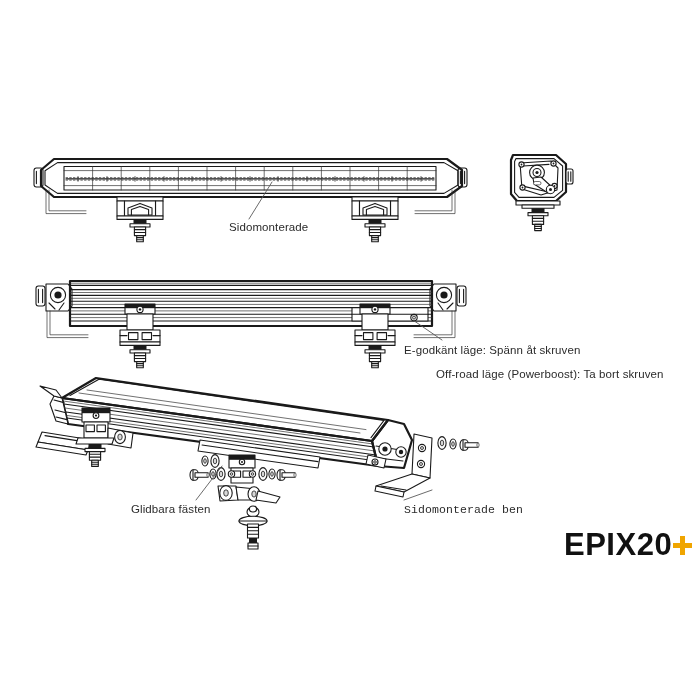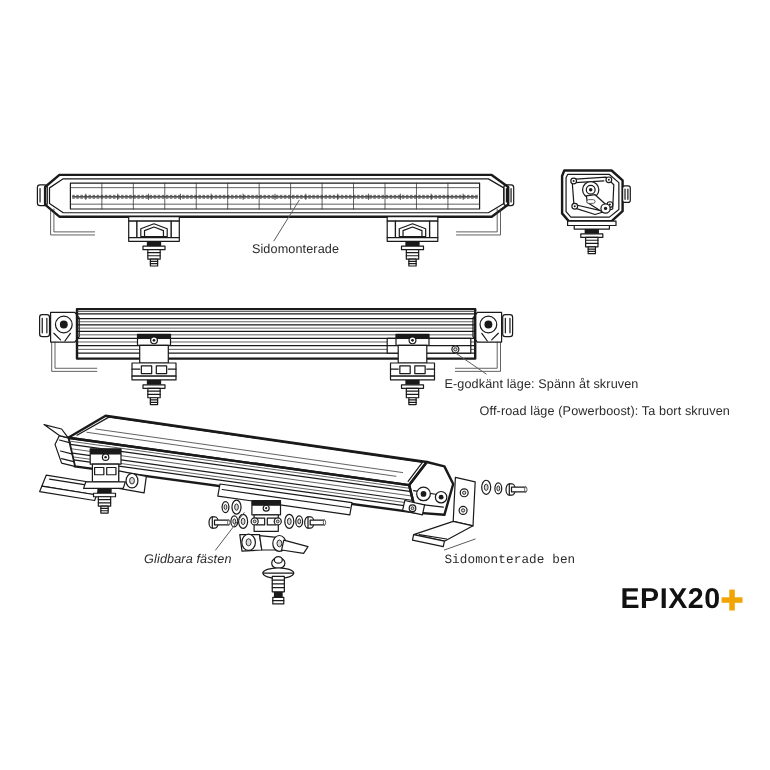--- a/index.html
+++ b/index.html
@@ -24,34 +24,34 @@
     position: absolute;
     font-family: "Liberation Sans", sans-serif;
     font-size: 11.5px;
     color: #2b2b2b;
     white-space: nowrap;
     letter-spacing: 0.1px;
   }
   #label-positionsljus { left: 229px; top: 221px; }
   #label-eapproved    { left: 404px; top: 344px; }
   #label-offroad      { left: 436px; top: 368px; }
-  #label-glidbara     { left: 131px; top: 503px; font-style: italic; }
+  #label-glidbara     { left: 131px; top: 503px; }
   #label-sidomonterad { left: 404px; top: 503px; font-family: Liberation Mono, monospace; }
 
   #brand-logo {
     position: absolute;
     left: 564px;
     top: 527px;
     display: flex;
     align-items: center;
     height: 34px;
   }
   #brand-wordmark {
     font-family: "Liberation Sans", sans-serif;
-    font-size: 26px;
+    font-size: 31px;
     font-weight: bold;
     color: #111111;
     letter-spacing: 0.5px;
     line-height: 1;
   }
   #brand-plus {
     position: relative;
     width: 19px;
     height: 19px;
     margin-left: 1px;

